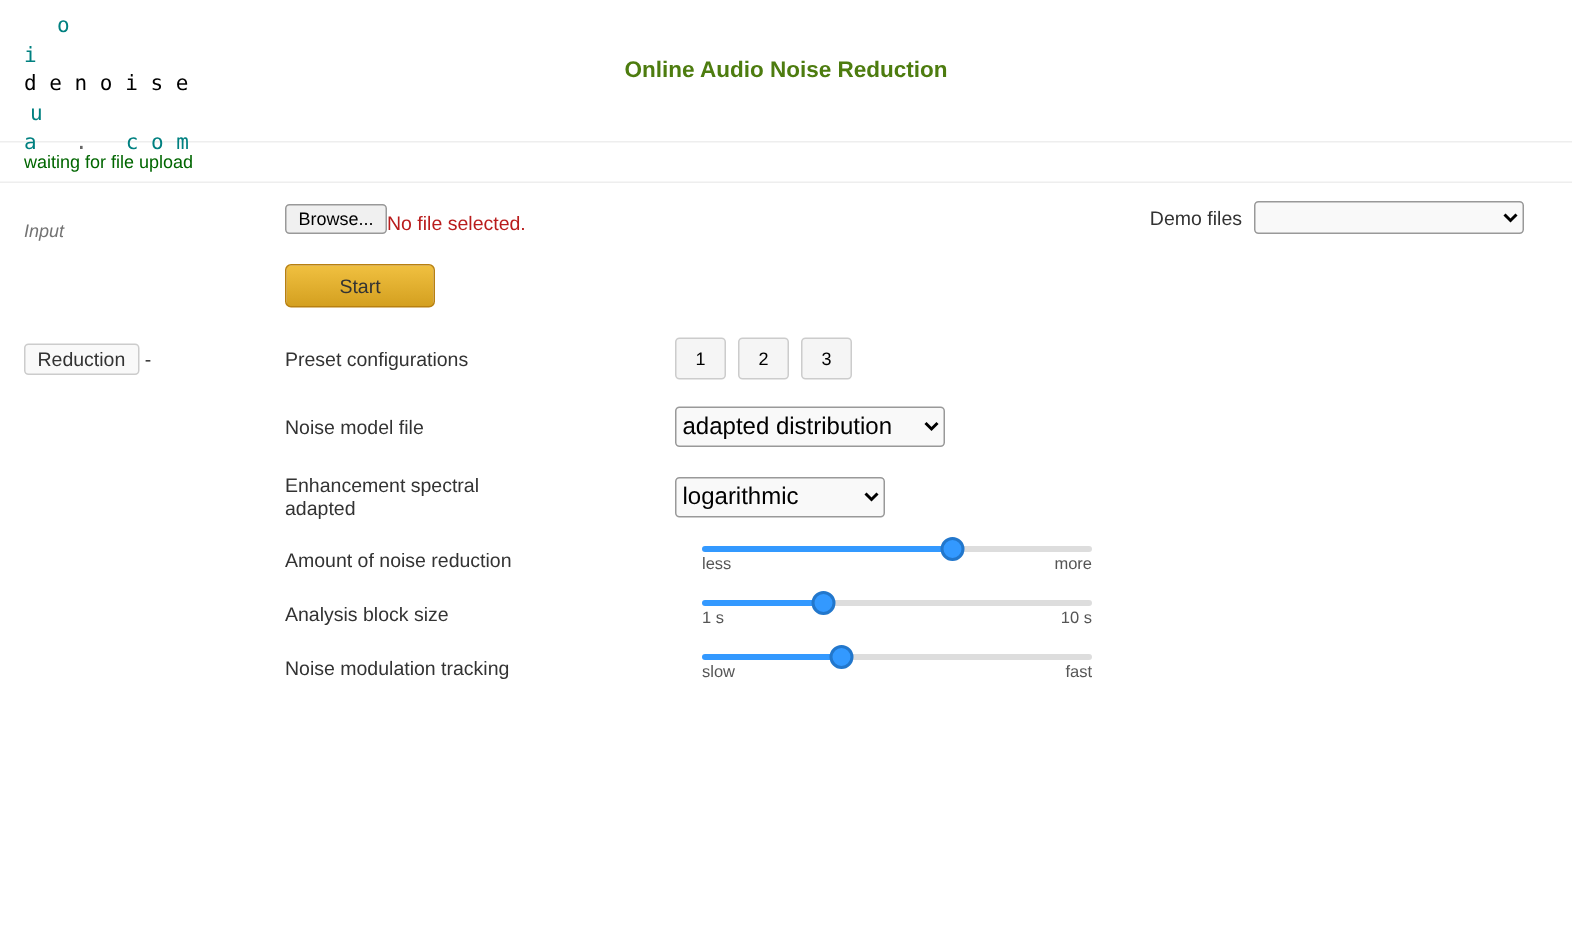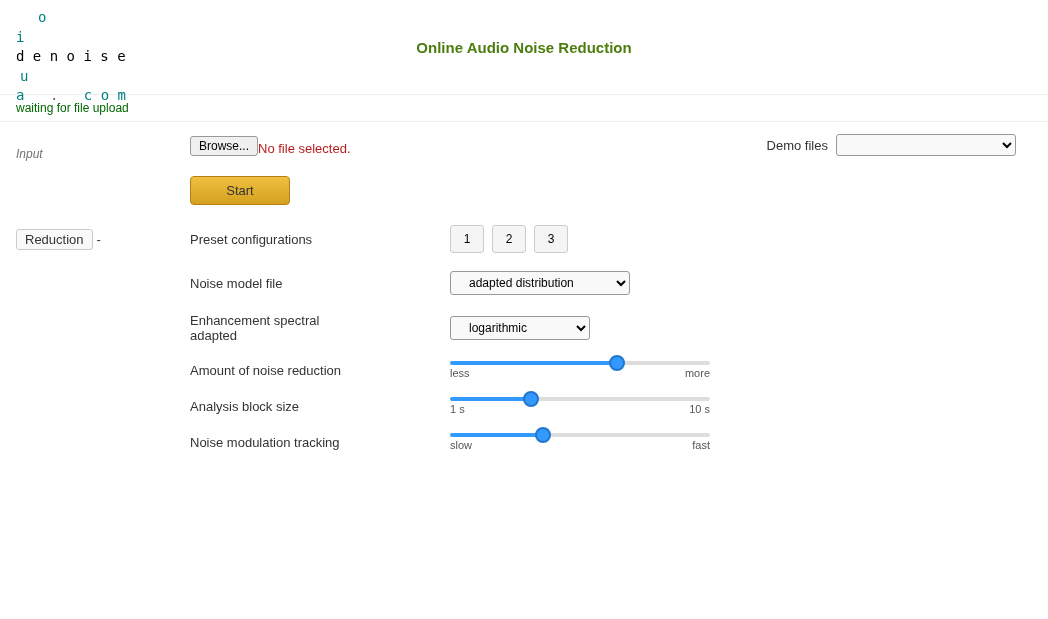--- a/index.html
+++ b/index.html
@@ -111,33 +111,34 @@
       background: #f5f5f5;
       border: 1px solid #ccc;
       border-radius: 3px;
       font-size: 12px;
       cursor: pointer;
       text-align: center;
     }
 
     
     .setting-select {
-      padding: 3px 14px;
-      font-size: 12px;
+      padding: 3px 0;
+      font-size: 16px;
       border: 1px solid #999;
       border-radius: 3px;
       background: #f9f9f9;
       min-width: 180px;
     }
 
     
     .slider-container {
       display: flex;
       flex-direction: column;
       width: 260px;
+      margin-left: 18px;
     }
     input[type=range] {
       width: 100%;
       accent-color: #3399ff;
       cursor: pointer;
     }
     .slider-labels {
       display: flex;
       justify-content: space-between;
       font-size: 11px;

